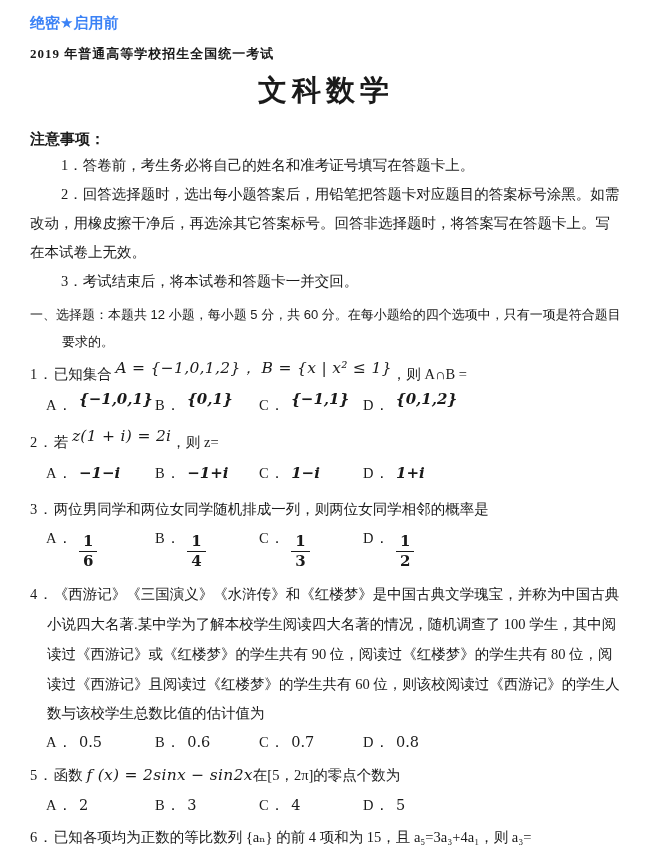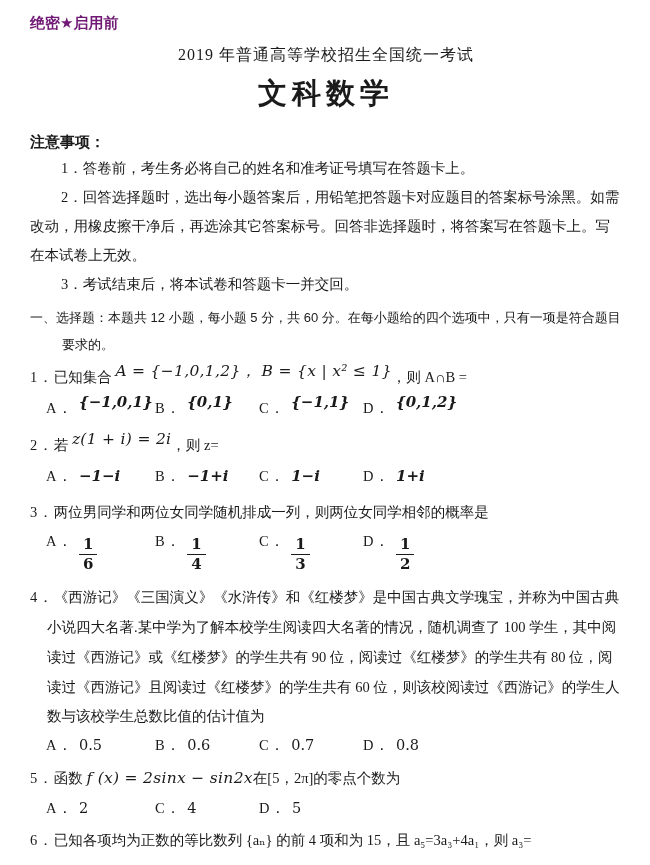--- a/index.html
+++ b/index.html
@@ -14,21 +14,21 @@
     font-size:14.5px;
     color:#1a1a1a;
     overflow:hidden;
   }
   .classification{
     font-family:"Liberation Sans","DejaVu Sans",sans-serif;
     font-weight:bold;font-size:15px;color:#cc0000;
     margin:0 0 4px 0;
   }
   .exam-title{
-    text-align:center;font-size:16px;font-weight:normal;
+    text-align:left;font-size:13px;font-weight:bold;
     margin:12px 0 6px 0;letter-spacing:1px;
   }
   .subject-title{
     text-align:center;font-size:29px;font-weight:bold;
     font-family:"Liberation Sans","DejaVu Sans",sans-serif;
     letter-spacing:5px;margin:8px 0 19px 0;
   }
   .notice-heading{
     font-family:"Liberation Sans","DejaVu Sans",sans-serif;
     font-weight:bold;font-size:15px;margin:4px 0 2px 0;
@@ -64,21 +64,21 @@
   }
   .frac-num{border-bottom:1.6px solid #1a1a1a;padding:0 4px 1px 4px;}
   .frac-den{padding-top:1px;}
   .opts-tight{margin-bottom:6px;}
 </style>
 </head>
 <body>
 
 <div class="page">
 
-  <div class="classification" style="color: #701a75;">绝密★启用前</div>
+  <div class="classification" style="color: #3b82f6;">绝密★启用前</div>
 
   <div class="exam-title">2019 年普通高等学校招生全国统一考试</div>
   <div class="subject-title">文科数学</div>
 
   <div>
     <div class="notice-heading">注意事项：</div>
     <p class="notice-item">1．答卷前，考生务必将自己的姓名和准考证号填写在答题卡上。</p>
     <p class="notice-item">2．回答选择题时，选出每小题答案后，用铅笔把答题卡对应题目的答案标号涂黑。如需改动，用橡皮擦干净后，再选涂其它答案标号。回答非选择题时，将答案写在答题卡上。写在本试卷上无效。</p>
     <p class="notice-item">3．考试结束后，将本试卷和答题卡一并交回。</p>
   </div>
@@ -147,20 +147,21 @@
     </div>
   </div>
 
   <div class="question">
     <p class="stem">
       <span class="qnum">5．</span><span>函数</span>
       <span class="math">f (x) = 2sinx − sin2x</span><span>在[5，2π]的零点个数为</span>
     </p>
     <div class="options opts-tight">
       <span class="option"><span class="opt-label">A．</span><span class="opt-val">2</span></span>
+      <span class="option"><span class="opt-label">B．</span><span class="opt-val">3</span></span>
       <span class="option"><span class="opt-label">C．</span><span class="opt-val">4</span></span>
       <span class="option"><span class="opt-label">D．</span><span class="opt-val">5</span></span>
     </div>
   </div>
 
   <div class="question">
     <p class="stem">
       <span class="qnum">6．</span><span>已知各项均为正数的等比数列 {aₙ} 的前 4 项和为 15，且 a₅=3a₃+4a₁，则 a₃=</span>
     </p>
     <div class="options opts-tight">

